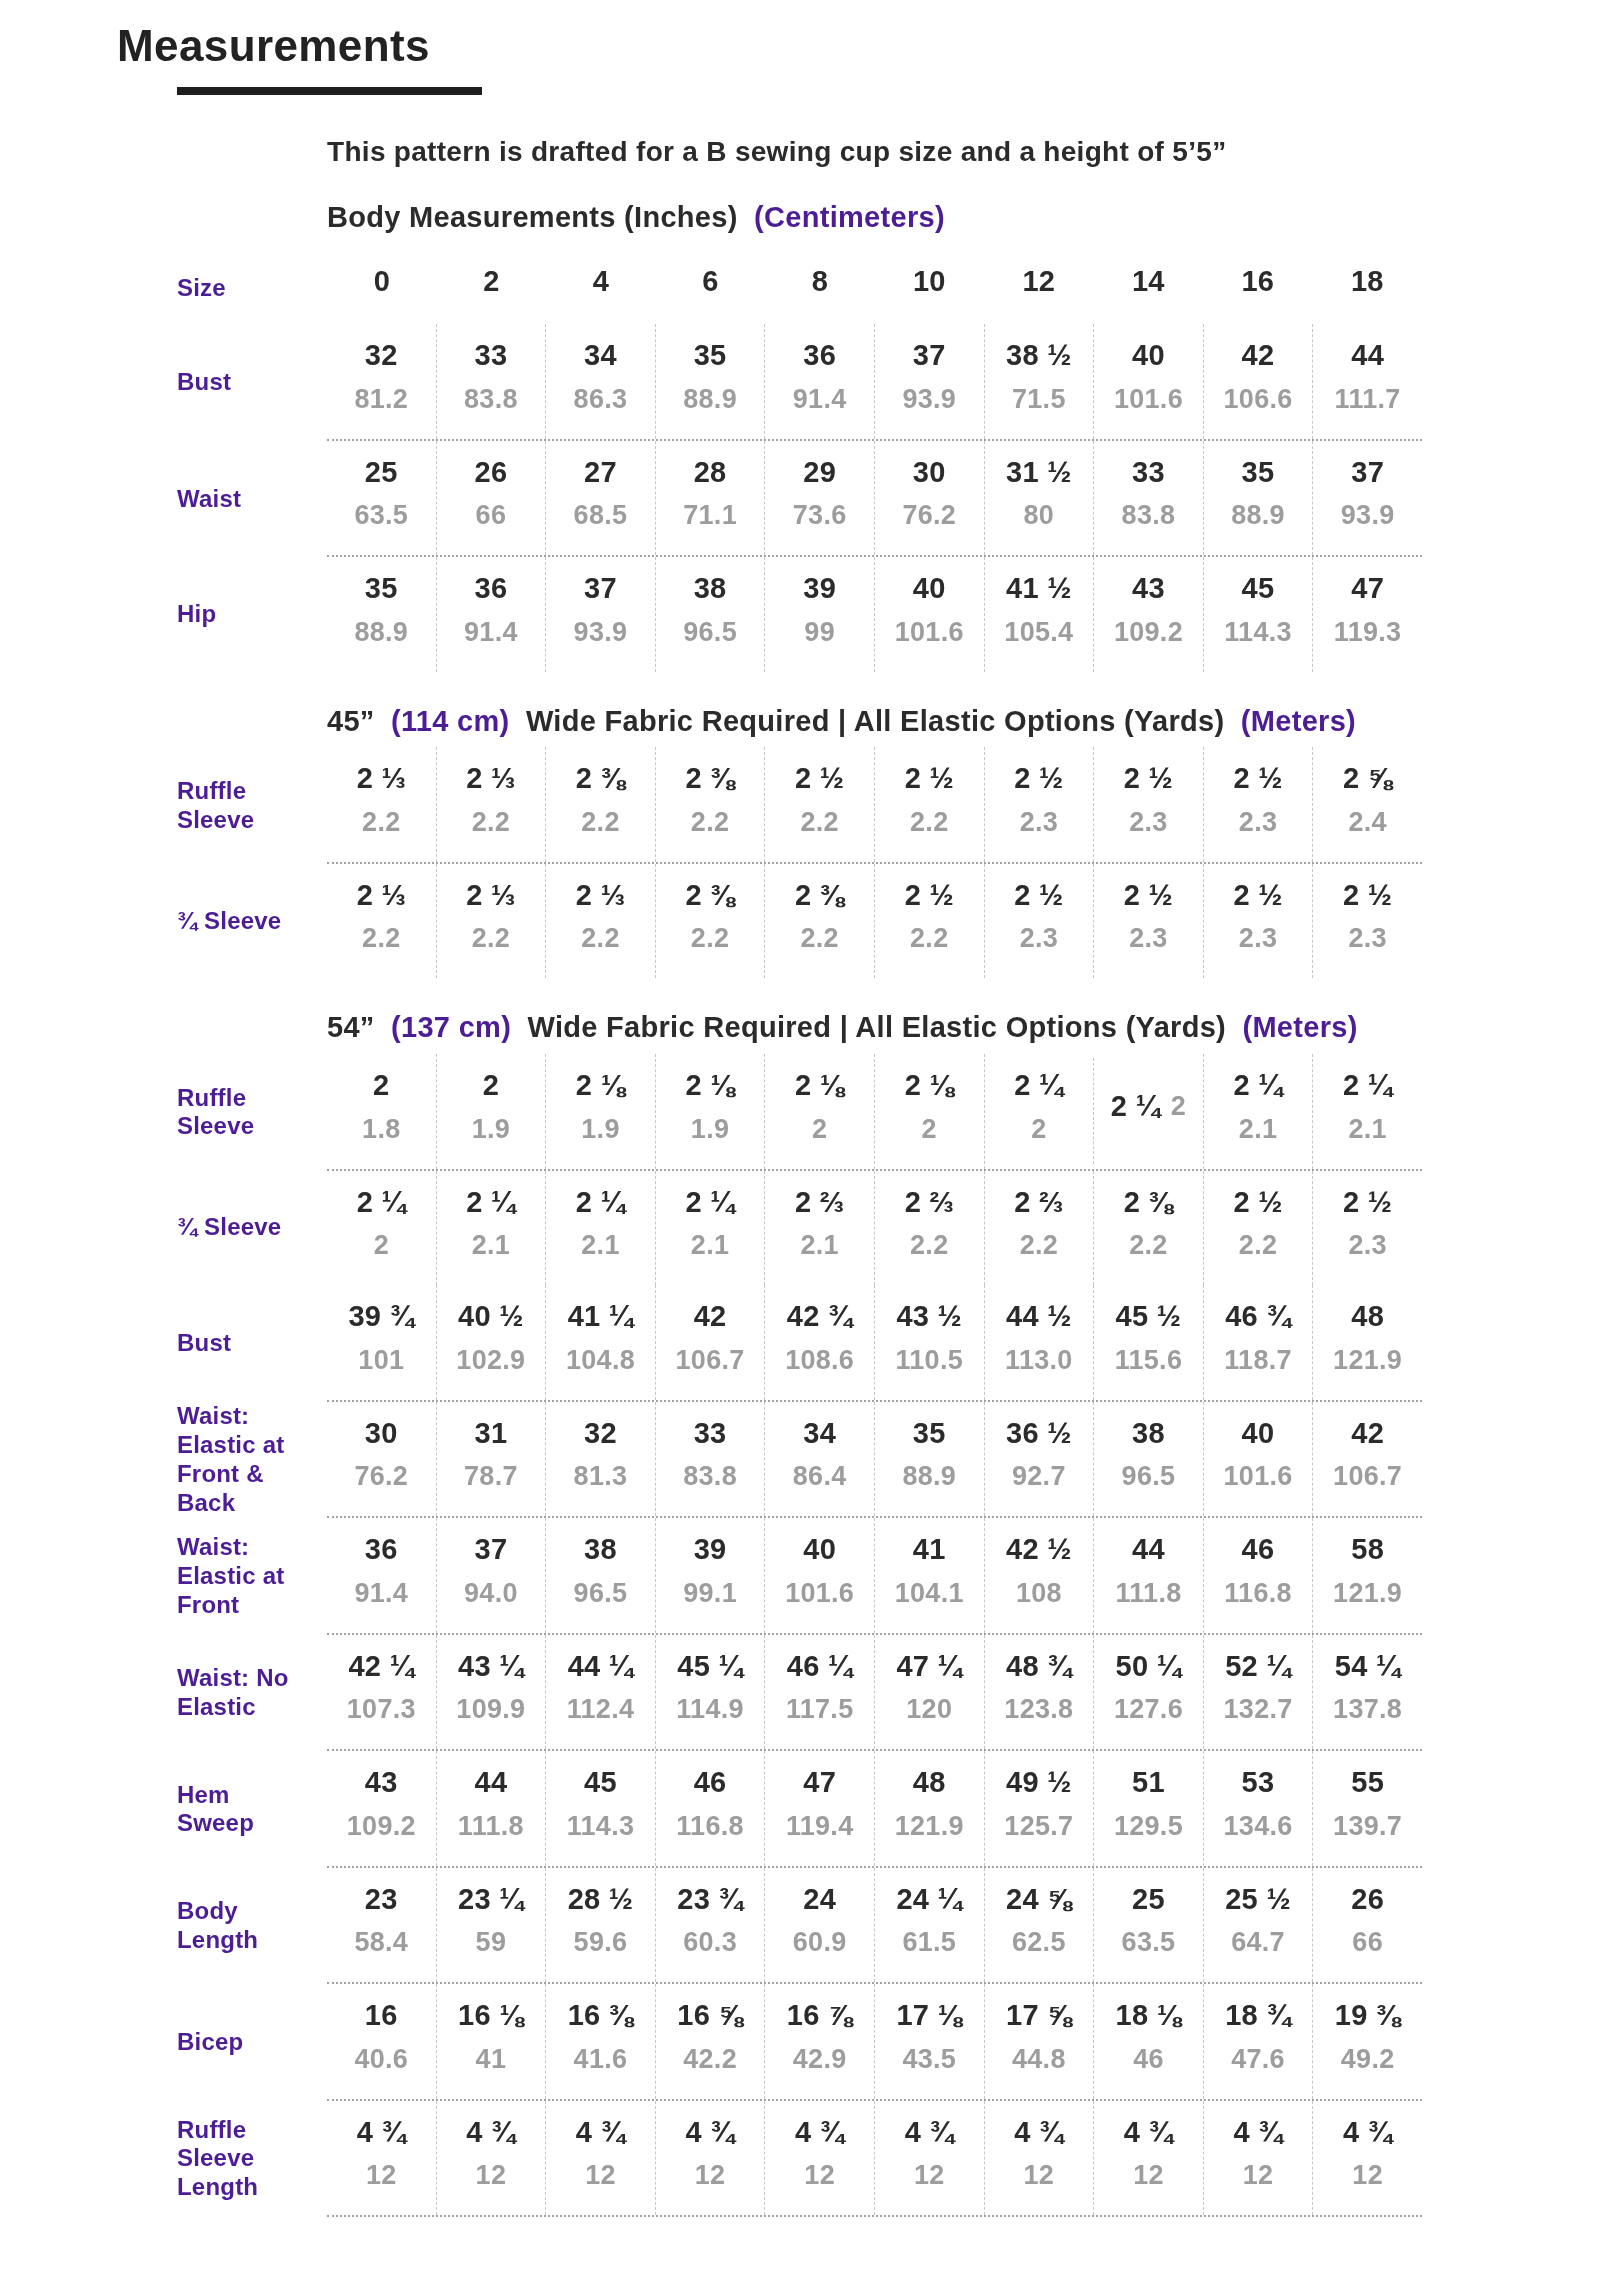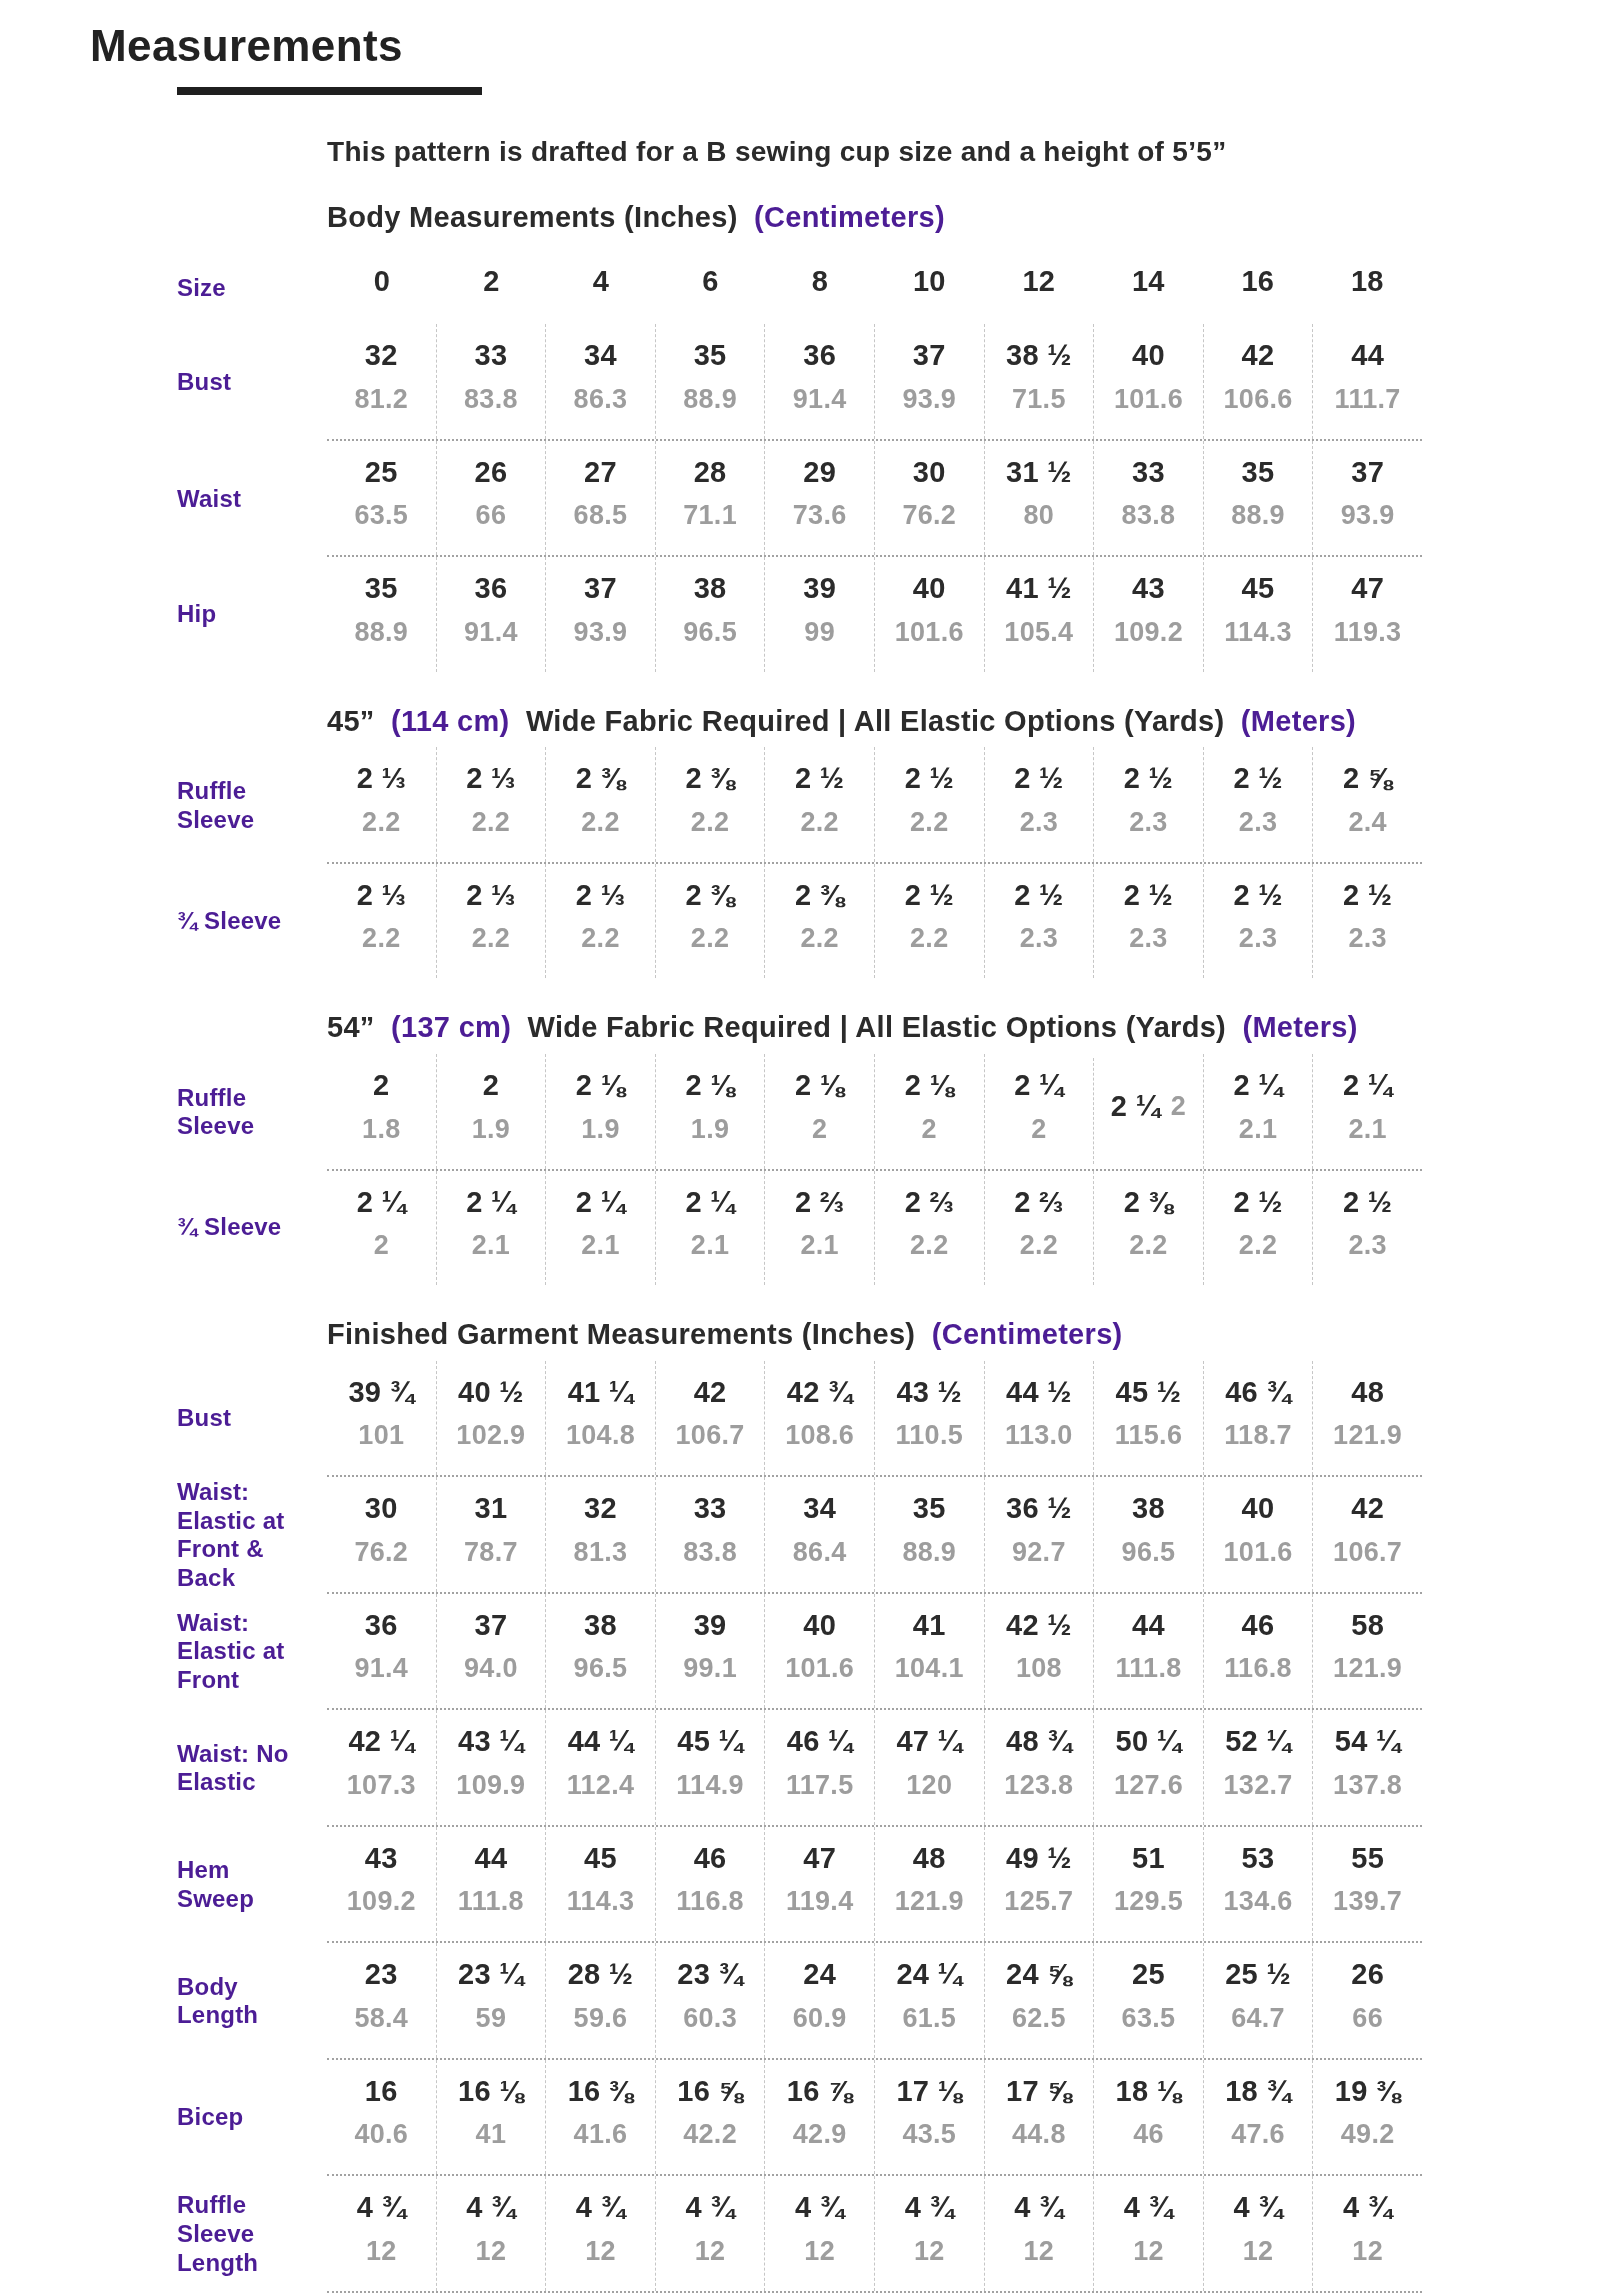--- a/index.html
+++ b/index.html
@@ -9,21 +9,21 @@
     height: 2295px;
     background: #ffffff;
     overflow: hidden;
     font-family: "Liberation Sans", "DejaVu Sans", sans-serif;
     font-weight: 700;
     color: #2b2b2b;
     box-sizing: border-box;
     padding-top: 23px;
   }
   .page-title {
-    margin: 0 0 0 90px;
+    margin: 0 0 0 117px;
     font-size: 44px;
     line-height: 1.05;
     letter-spacing: 0.4px;
     color: #222222;
   }
   .title-underline {
     width: 305px;
     height: 8px;
     background: #1f1f1f;
     margin: 17.7px 0 0 177px;
@@ -456,24 +456,20 @@
           <div class="in">2 ½</div>
           <div class="cm">2.2</div>
         </div>
           <div class="cell">
           <div class="in">2 ½</div>
           <div class="cm">2.3</div>
         </div>
         </div>
     </div>
 
-    <div class="section-heading" style="margin-left:150px">
-      <span class="dark">Finished Garment Measurements (Inches)</span>
-      <span class="muted">(Centimeters)</span>
-    </div>
 
     <div class="trow divider">
       <div class="tlabel">Bust</div>
       <div class="cells">
           <div class="cell">
           <div class="in">39 ¾</div>
           <div class="cm">101</div>
         </div>
           <div class="cell">
           <div class="in">40 ½</div>

